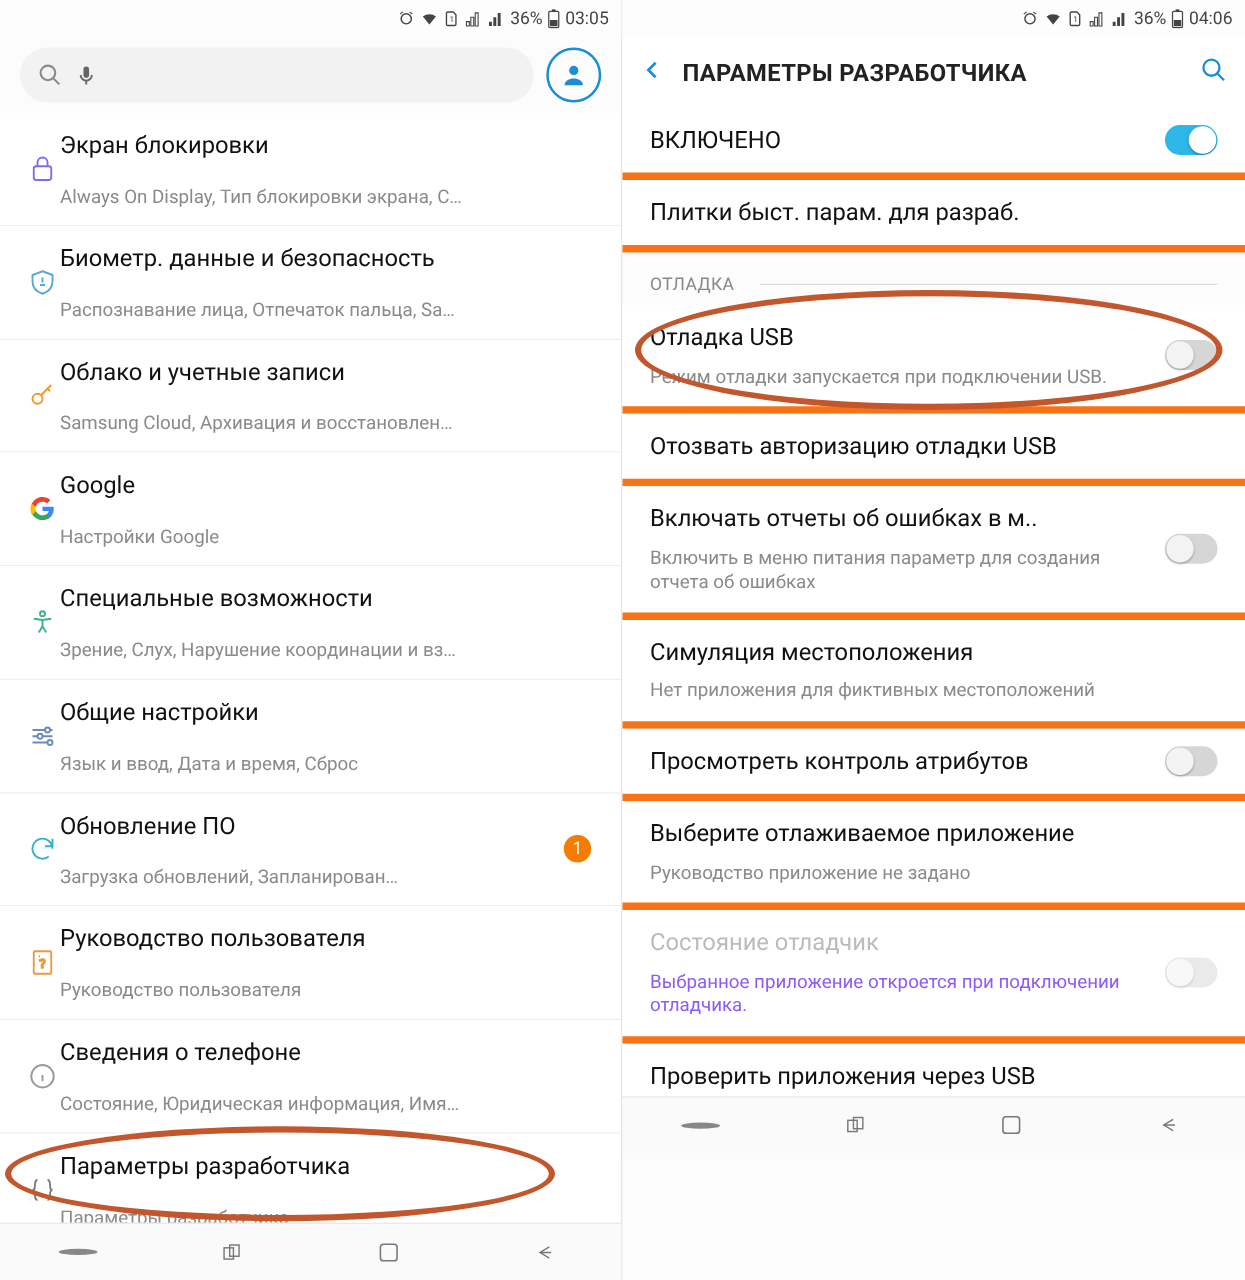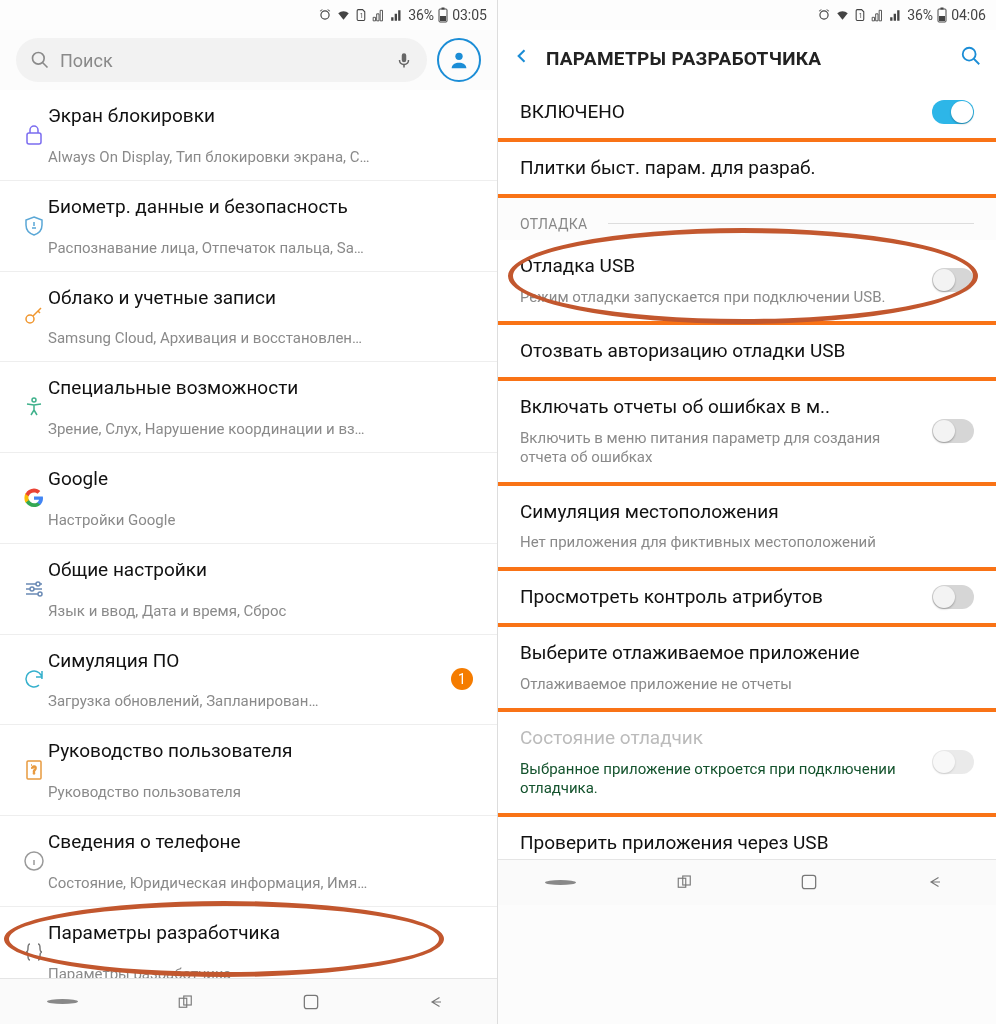--- a/index.html
+++ b/index.html
@@ -116,21 +116,21 @@
     flex:1;
     font-size: 19px;
     font-weight: 700;
     color: #222;
     letter-spacing: 0.3px;
   }
 
   
   .row2 {
     padding: 14px 22px;
-    border-bottom: 4px solid #f97316;
+    border-bottom: 6px solid #f97316;
     background:#fff;
     display:flex;
     align-items:center;
     gap: 14px;
     position: relative;
   }
   .row2.noborder { border-bottom: none; }
   .row2 .txt { flex:1; min-width:0; }
   .row2 .title {
     font-size: 19px;
@@ -162,21 +162,21 @@
     width:22px; height:22px; border-radius:50%;
     background:#fff;
     box-shadow: 0 1px 2px rgba(0,0,0,.3);
   }
   .toggle.on  { background:#2db6e8; }
   .toggle.on .knob  { right:1px; }
   .toggle.off { background:#d6d6d6; }
   .toggle.off .knob { left:1px; background:#f3f3f3; }
 
   .disabled .title { color:#bbb; }
-  .disabled .sub   { color:#14532d; }
+  .disabled .sub   { color:#8b5cf6; }
 
   
   .ellipse {
     position: absolute;
     border: 5px solid #c2572e;
     border-radius: 50%;
     pointer-events: none;
   }
 
   
@@ -247,21 +247,20 @@
       </svg>
     <span>03:05</span>
   </div>
 
   <div class="search-row">
     <div class="searchbox">
       <svg width="20" height="20" viewBox="0 0 24 24" fill="none" stroke="#8a8a8a" stroke-width="2">
           <circle cx="10" cy="10" r="7"></circle>
           <path d="M21 21l-6-6"></path>
         </svg>
-      <span>Поиск</span>
       <svg width="18" height="20" viewBox="0 0 24 24" fill="#666">
           <path d="M12 15a3 3 0 003-3V6a3 3 0 00-6 0v6a3 3 0 003 3zm5-3a5 5 0 01-10 0H5a7 7 0 006 6.9V22h2v-3.1A7 7 0 0019 12z"></path>
         </svg>
     </div>
     <div class="profile-btn">
       <svg width="22" height="22" viewBox="0 0 24 24" fill="#1b8dd6">
           <circle cx="12" cy="8" r="4"></circle>
           <path d="M4 21c0-4 4-6 8-6s8 2 8 6z"></path>
         </svg>
     </div>
@@ -298,74 +297,74 @@
     <div class="item">
       <div class="icon">
           <svg width="24" height="24" viewBox="0 0 24 24" fill="none" stroke="#f0962e" stroke-width="1.5">
             <circle cx="8" cy="15" r="4"></circle>
             <path d="M11 12l8-8m-3 3l2 2"></path>
           </svg>
         </div>
       <div class="txt">
           <div class="title">Облако и учетные записи</div>
           <div class="sub">Samsung Cloud, Архивация и восстановлен…</div>
-        </div>
-    </div>
-
-    <div class="item">
-      <div class="icon">
-          <svg width="24" height="24" viewBox="0 0 24 24" fill="none" stroke="#3fb18b" stroke-width="1.5">
-            <circle cx="12" cy="5" r="2"></circle>
-            <path d="M5 9l7 1 7-1M12 10v5m0 0l-3 5m3-5l3 5"></path>
-          </svg>
-        </div>
-      <div class="txt">
-          <div class="title">Специальные возможности</div>
-          <div class="sub">Зрение, Слух, Нарушение координации и вз…</div>
         </div>
     </div>
 
     <div class="item">
       <div class="icon">
           <svg width="24" height="24" viewBox="0 0 24 24">
             <path fill="#4285F4" d="M21 12.2c0-.7-.1-1.2-.2-1.8H12v3.4h5c-.2 1.1-.9 2.1-1.9 2.8v2.3h3.1c1.8-1.7 2.8-4.1 2.8-6.7z"></path>
             <path fill="#34A853" d="M12 21c2.6 0 4.7-.9 6.3-2.3l-3.1-2.3c-.9.6-2 .9-3.2.9-2.5 0-4.6-1.7-5.3-4H3.5v2.4C5.1 18.9 8.3 21 12 21z"></path>
             <path fill="#FBBC05" d="M6.7 13.3c-.2-.6-.3-1.2-.3-1.8s.1-1.2.3-1.8V7.3H3.5C2.8 8.7 2.4 10.3 2.4 12s.4 3.3 1.1 4.7l3.2-2.4z"></path>
             <path fill="#EA4335" d="M12 6.4c1.4 0 2.7.5 3.6 1.4l2.7-2.7C16.7 3.5 14.6 2.6 12 2.6 8.3 2.6 5.1 4.7 3.5 7.9l3.2 2.4c.7-2.3 2.8-3.9 5.3-3.9z"></path>
           </svg>
         </div>
       <div class="txt">
           <div class="title">Google</div>
           <div class="sub">Настройки Google</div>
         </div>
     </div>
 
     <div class="item">
       <div class="icon">
+          <svg width="24" height="24" viewBox="0 0 24 24" fill="none" stroke="#3fb18b" stroke-width="1.5">
+            <circle cx="12" cy="5" r="2"></circle>
+            <path d="M5 9l7 1 7-1M12 10v5m0 0l-3 5m3-5l3 5"></path>
+          </svg>
+        </div>
+      <div class="txt">
+          <div class="title">Специальные возможности</div>
+          <div class="sub">Зрение, Слух, Нарушение координации и вз…</div>
+        </div>
+    </div>
+
+    <div class="item">
+      <div class="icon">
           <svg width="24" height="24" viewBox="0 0 24 24" fill="none" stroke="#6b8ab5" stroke-width="1.5">
             <path d="M4 7h10m4 0h2M4 12h4m4 0h8M4 17h12m4 0h0"></path>
             <circle cx="16" cy="7" r="2"></circle>
             <circle cx="10" cy="12" r="2"></circle>
             <circle cx="18" cy="17" r="2"></circle>
           </svg>
         </div>
       <div class="txt">
           <div class="title">Общие настройки</div>
           <div class="sub">Язык и ввод, Дата и время, Сброс</div>
         </div>
     </div>
 
     <div class="item">
       <div class="icon">
           <svg width="24" height="24" viewBox="0 0 24 24" fill="none" stroke="#35b0cc" stroke-width="1.5">
             <path d="M20 12a8 8 0 10-3 6.2M20 4v6h-6"></path>
           </svg>
         </div>
       <div class="txt">
-          <div class="title">Симуляция ПО</div>
+          <div class="title">Обновление ПО</div>
           <div class="sub">Загрузка обновлений, Запланирован…</div>
         </div>
       <div class="badge">1</div>
     </div>
 
     <div class="item">
       <div class="icon">
           <svg width="24" height="24" viewBox="0 0 24 24" fill="none" stroke="#e89a3f" stroke-width="1.5">
             <rect x="5" y="3" width="14" height="18" rx="1"></rect>
             <path d="M9 7h1m-1 3h1" stroke="#e89a3f"></path>
@@ -525,21 +524,21 @@
         <div class="title">Просмотреть контроль атрибутов</div>
       </div>
     <div class="toggle off">
         <div class="knob"></div>
       </div>
   </div>
 
   <div class="row2">
     <div class="txt">
         <div class="title">Выберите отлаживаемое приложение</div>
-        <div class="sub">Отлаживаемое приложение не отчеты</div>
+        <div class="sub">Руководство приложение не задано</div>
       </div>
   </div>
 
   <div class="row2 disabled">
     <div class="txt">
         <div class="title">Состояние отладчик</div>
         <div class="sub">Выбранное приложение откроется при подключении отладчика.</div>
       </div>
     <div class="toggle off" style="opacity:.5;">
         <div class="knob"></div>

